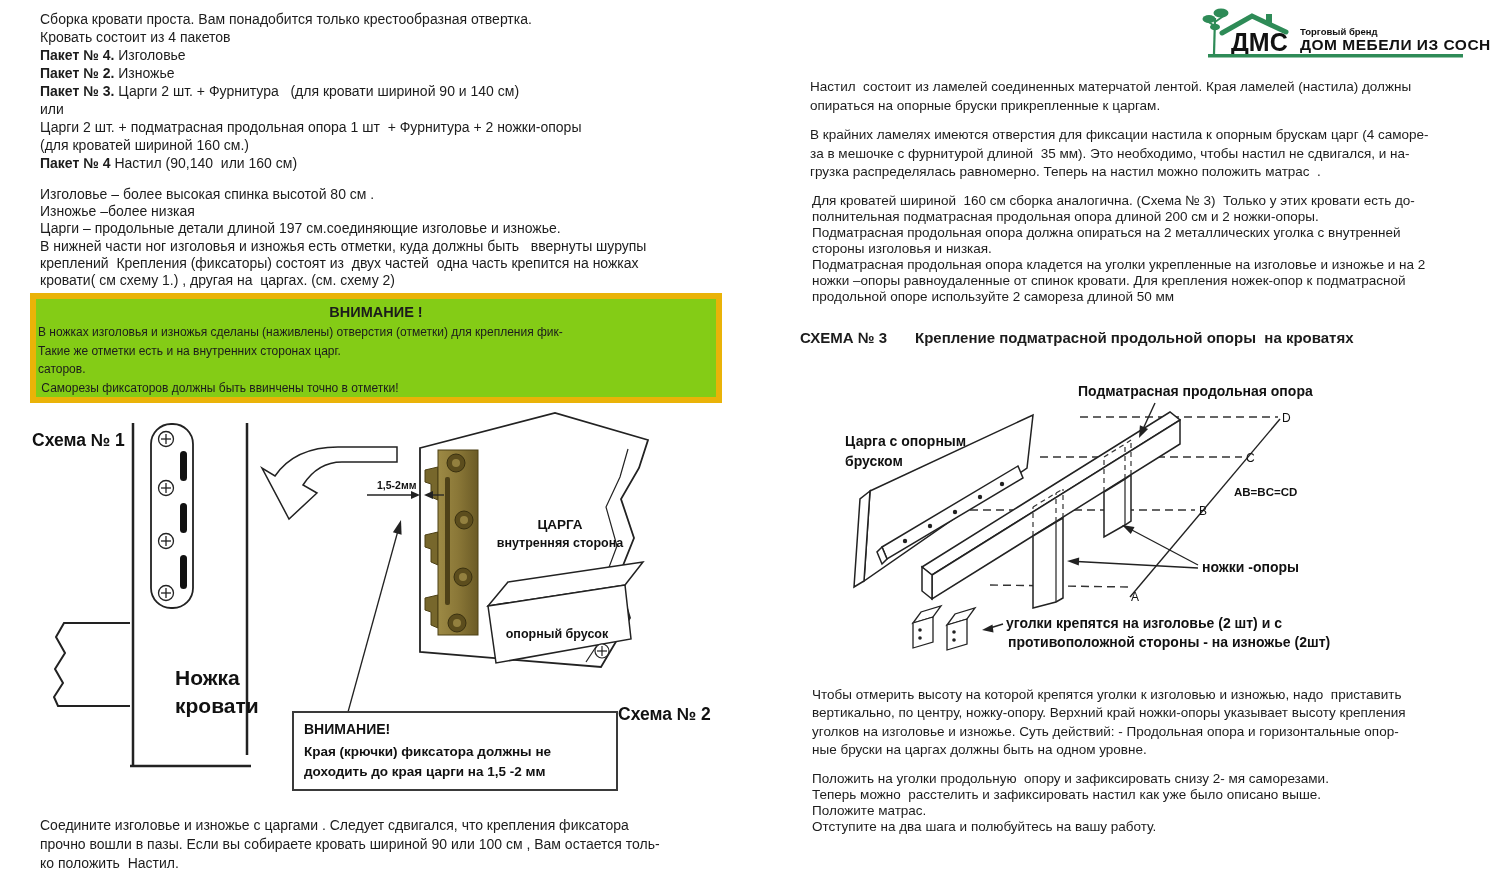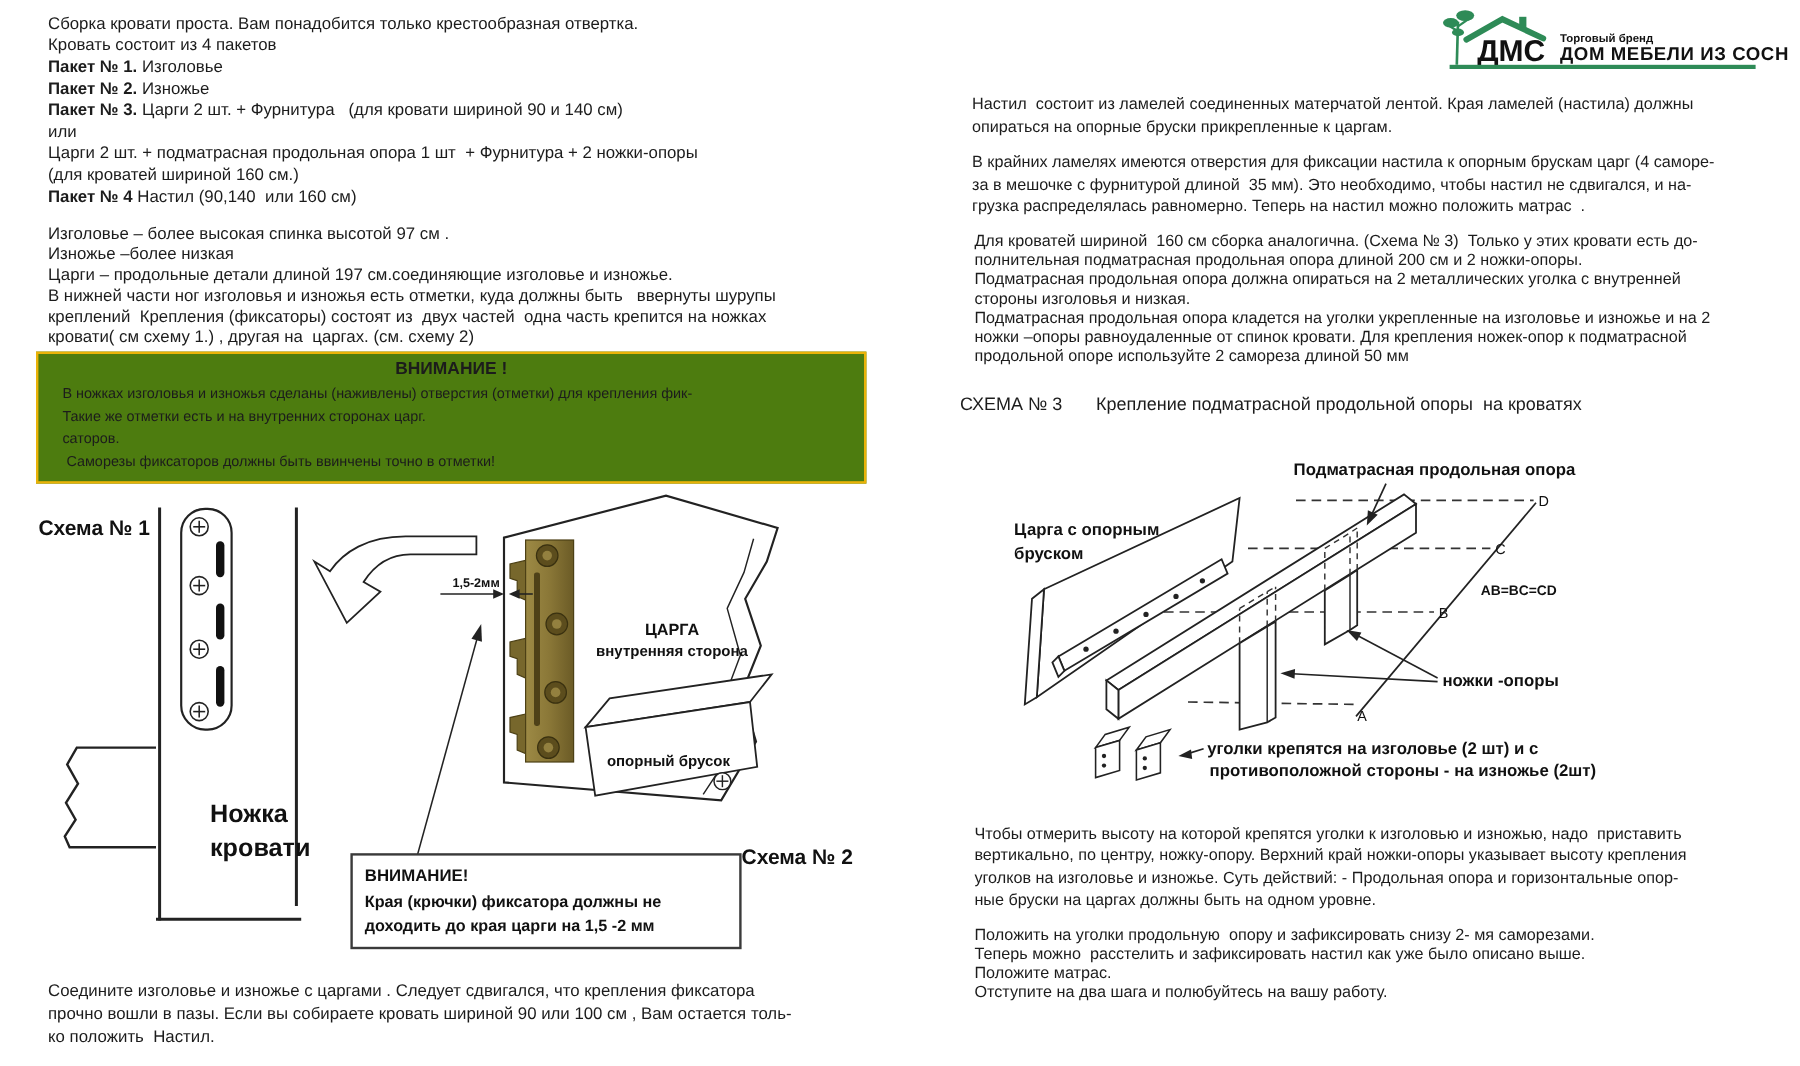--- a/index.html
+++ b/index.html
@@ -2,44 +2,44 @@
 <html><head>
 <meta charset="utf-8">
 <style>
   html,body{margin:0;padding:0;}
   body{width:1500px;height:888px;background:#ffffff;position:relative;overflow:hidden;
        font-family:"Liberation Sans","DejaVu Sans",sans-serif;color:#1c1c1c;}
   .abs{position:absolute;}
   .par{font-size:14px;line-height:18px;}
   .ln{white-space:pre;}
   .ln b{font-weight:700;}
-  .warnbox{border:2px solid #eab308;box-sizing:border-box;background:#4d7c0f;padding:3px 20px;}
+  .warnbox{border:6px solid #eab308;box-sizing:border-box;background:#84cc16;padding:3px 2px;}
   .warn-title{text-align:center;font-weight:700;font-size:14.5px;line-height:21px;}
-  .h3line span{font-weight:400;font-size:15px;white-space:pre;}
+  .h3line span{font-weight:700;font-size:15px;white-space:pre;}
   svg text{font-family:"Liberation Sans","DejaVu Sans",sans-serif;fill:#111;}
 </style>
 </head>
 <body>
 
 <div>
 
   <div class="abs par" style="left:40px;top:10px;line-height:18px">
       <div class="ln">Сборка кровати проста. Вам понадобится только крестообразная отвертка.</div>
       <div class="ln">Кровать состоит из 4 пакетов</div>
-      <div class="ln"><b>Пакет № 1.</b> Изголовье</div>
+      <div class="ln"><b>Пакет № 4.</b> Изголовье</div>
       <div class="ln"><b>Пакет № 2.</b> Изножье</div>
       <div class="ln"><b>Пакет № 3.</b> Царги 2 шт. + Фурнитура   (для кровати шириной 90 и 140 см)</div>
       <div class="ln">или</div>
       <div class="ln">Царги 2 шт. + подматрасная продольная опора 1 шт  + Фурнитура + 2 ножки-опоры</div>
       <div class="ln">(для кроватей шириной 160 см.)</div>
       <div class="ln"><b>Пакет № 4</b> Настил (90,140  или 160 см)</div>
     </div>
 
   <div class="abs par" style="left:40px;top:186px;line-height:17.2px">
-      <div class="ln">Изголовье – более высокая спинка высотой 97 см .</div>
+      <div class="ln">Изголовье – более высокая спинка высотой 80 см .</div>
       <div class="ln">Изножье –более низкая</div>
       <div class="ln">Царги – продольные детали длиной 197 см.соединяющие изголовье и изножье.</div>
       <div class="ln">В нижней части ног изголовья и изножья есть отметки, куда должны быть   ввернуты шурупы</div>
       <div class="ln">креплений  Крепления (фиксаторы) состоят из  двух частей  одна часть крепится на ножках</div>
       <div class="ln">кровати( см схему 1.) , другая на  царгах. (см. схему 2)</div>
     </div>
 
   <div class="abs warnbox" style="left:30px;top:293px;width:692px;height:110px">
     <div class="warn-title">ВНИМАНИЕ !</div>
     <div class="par" style="font-size:12px;line-height:18.6px">

